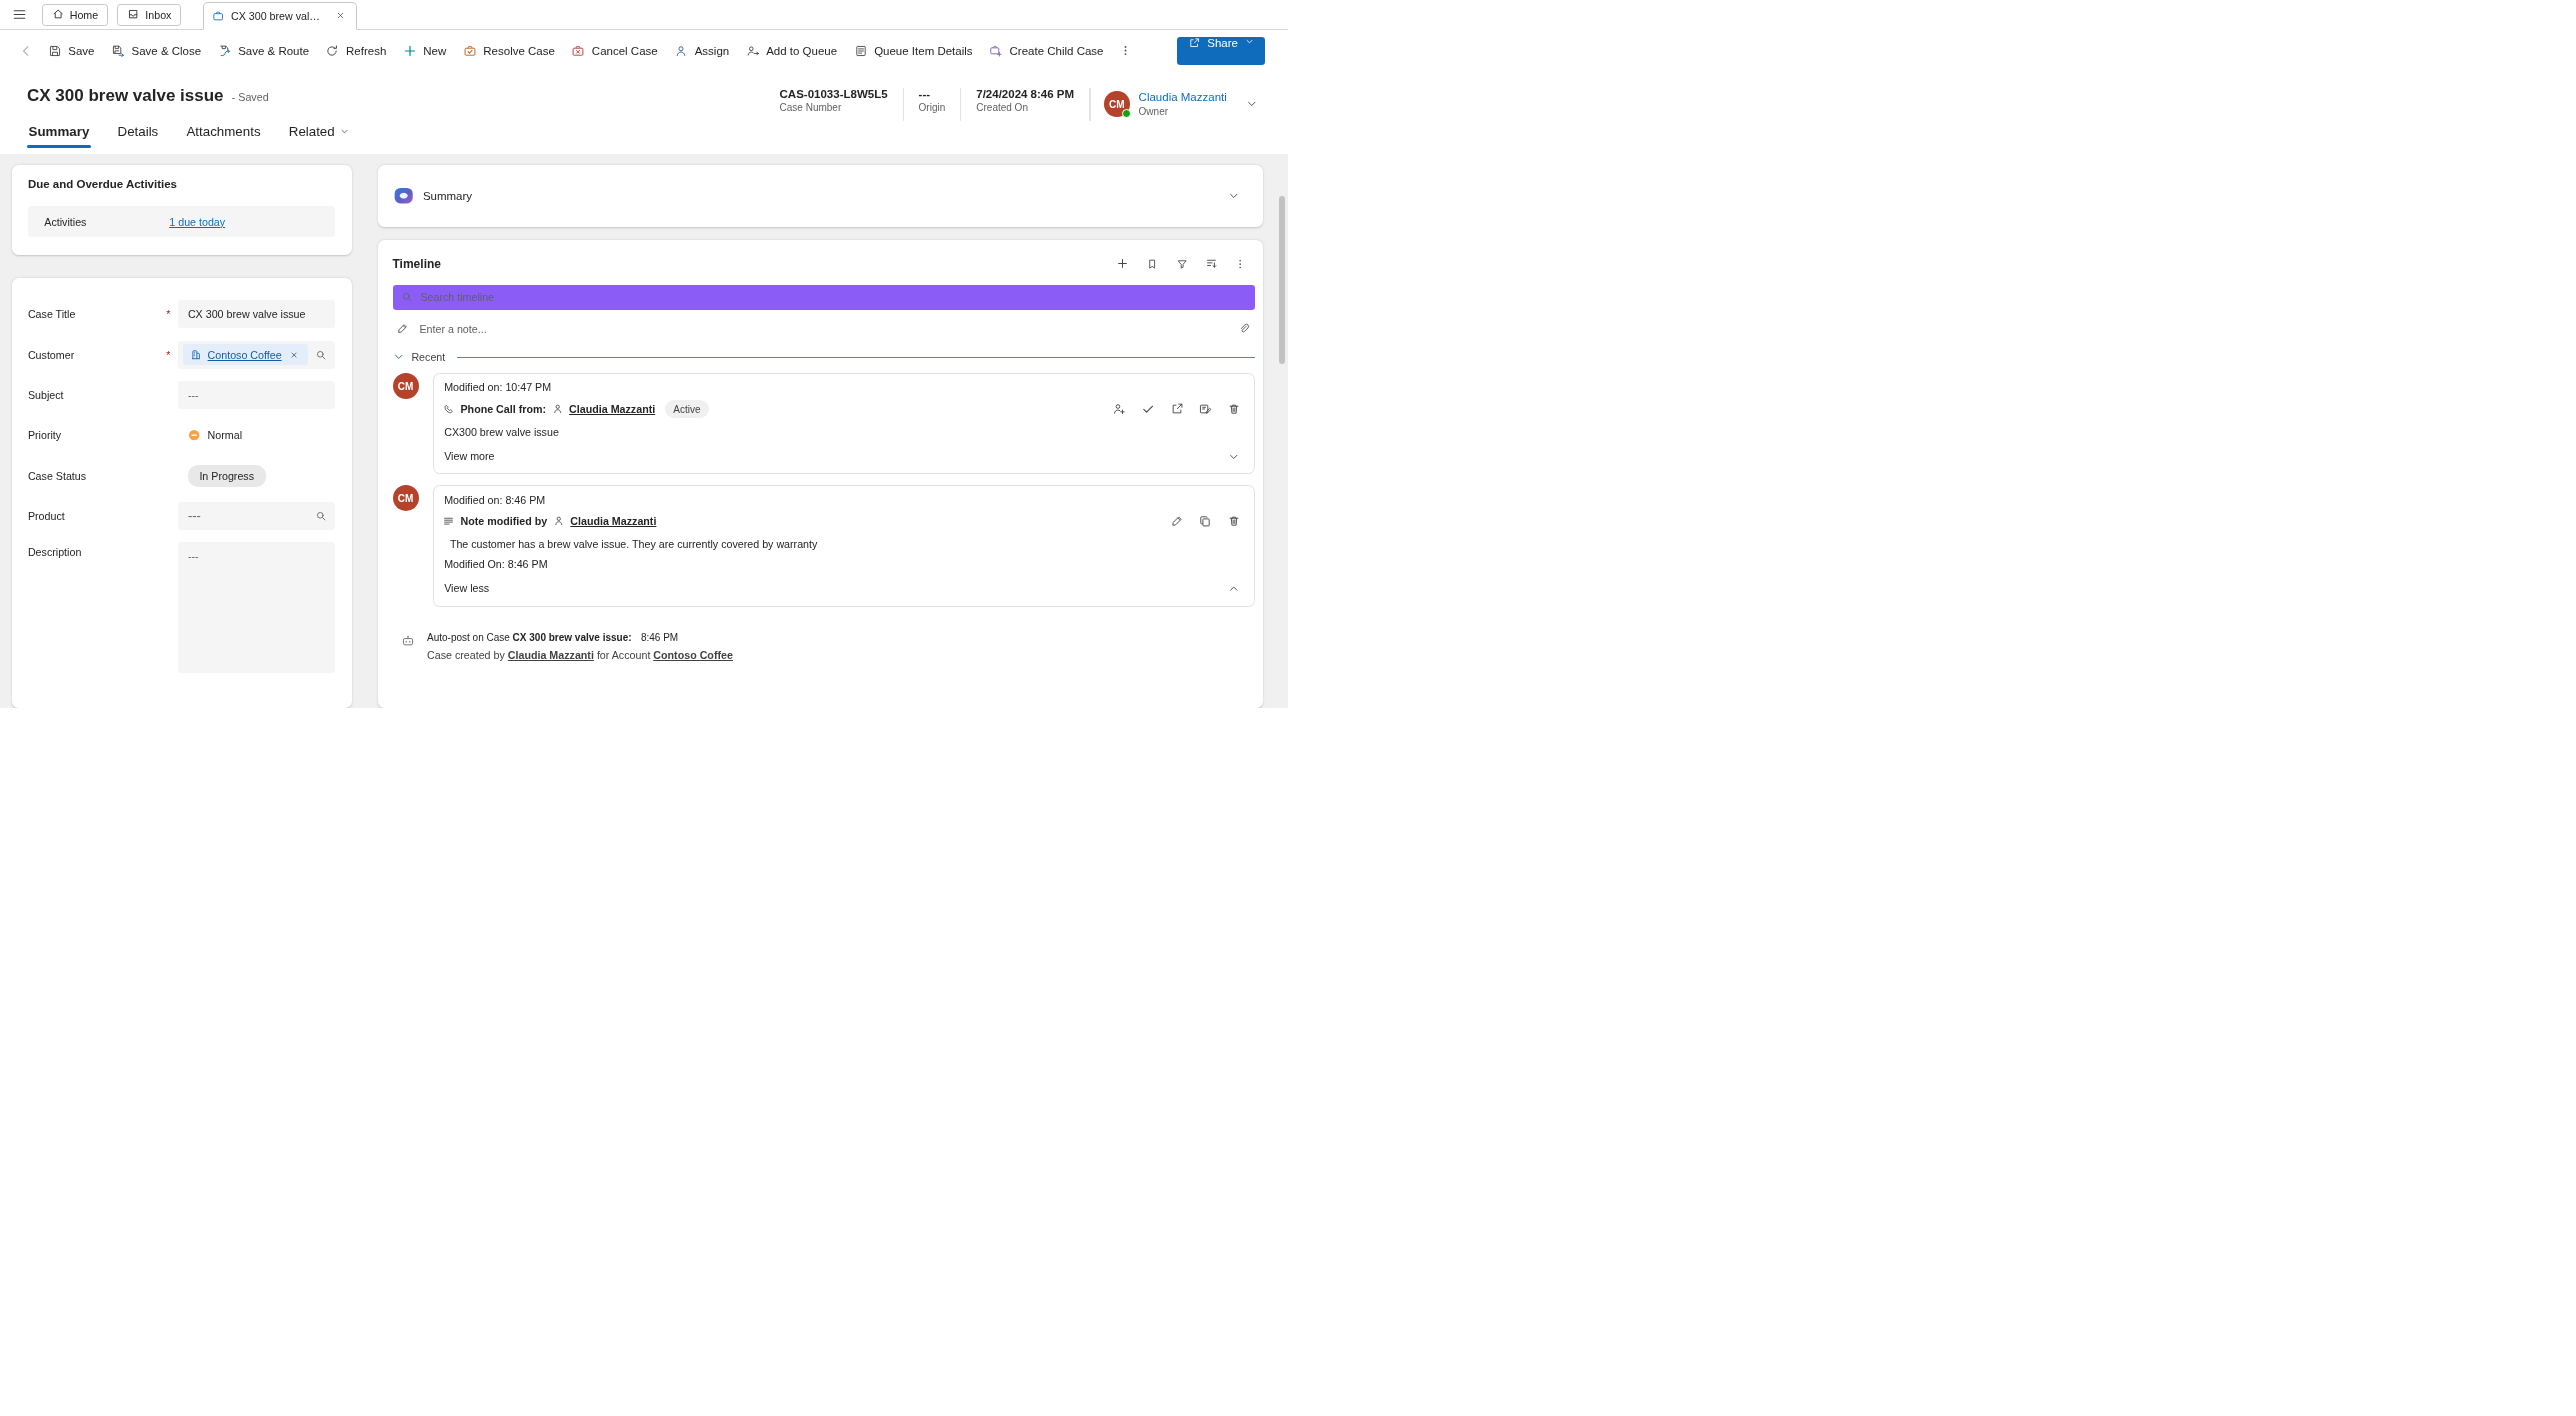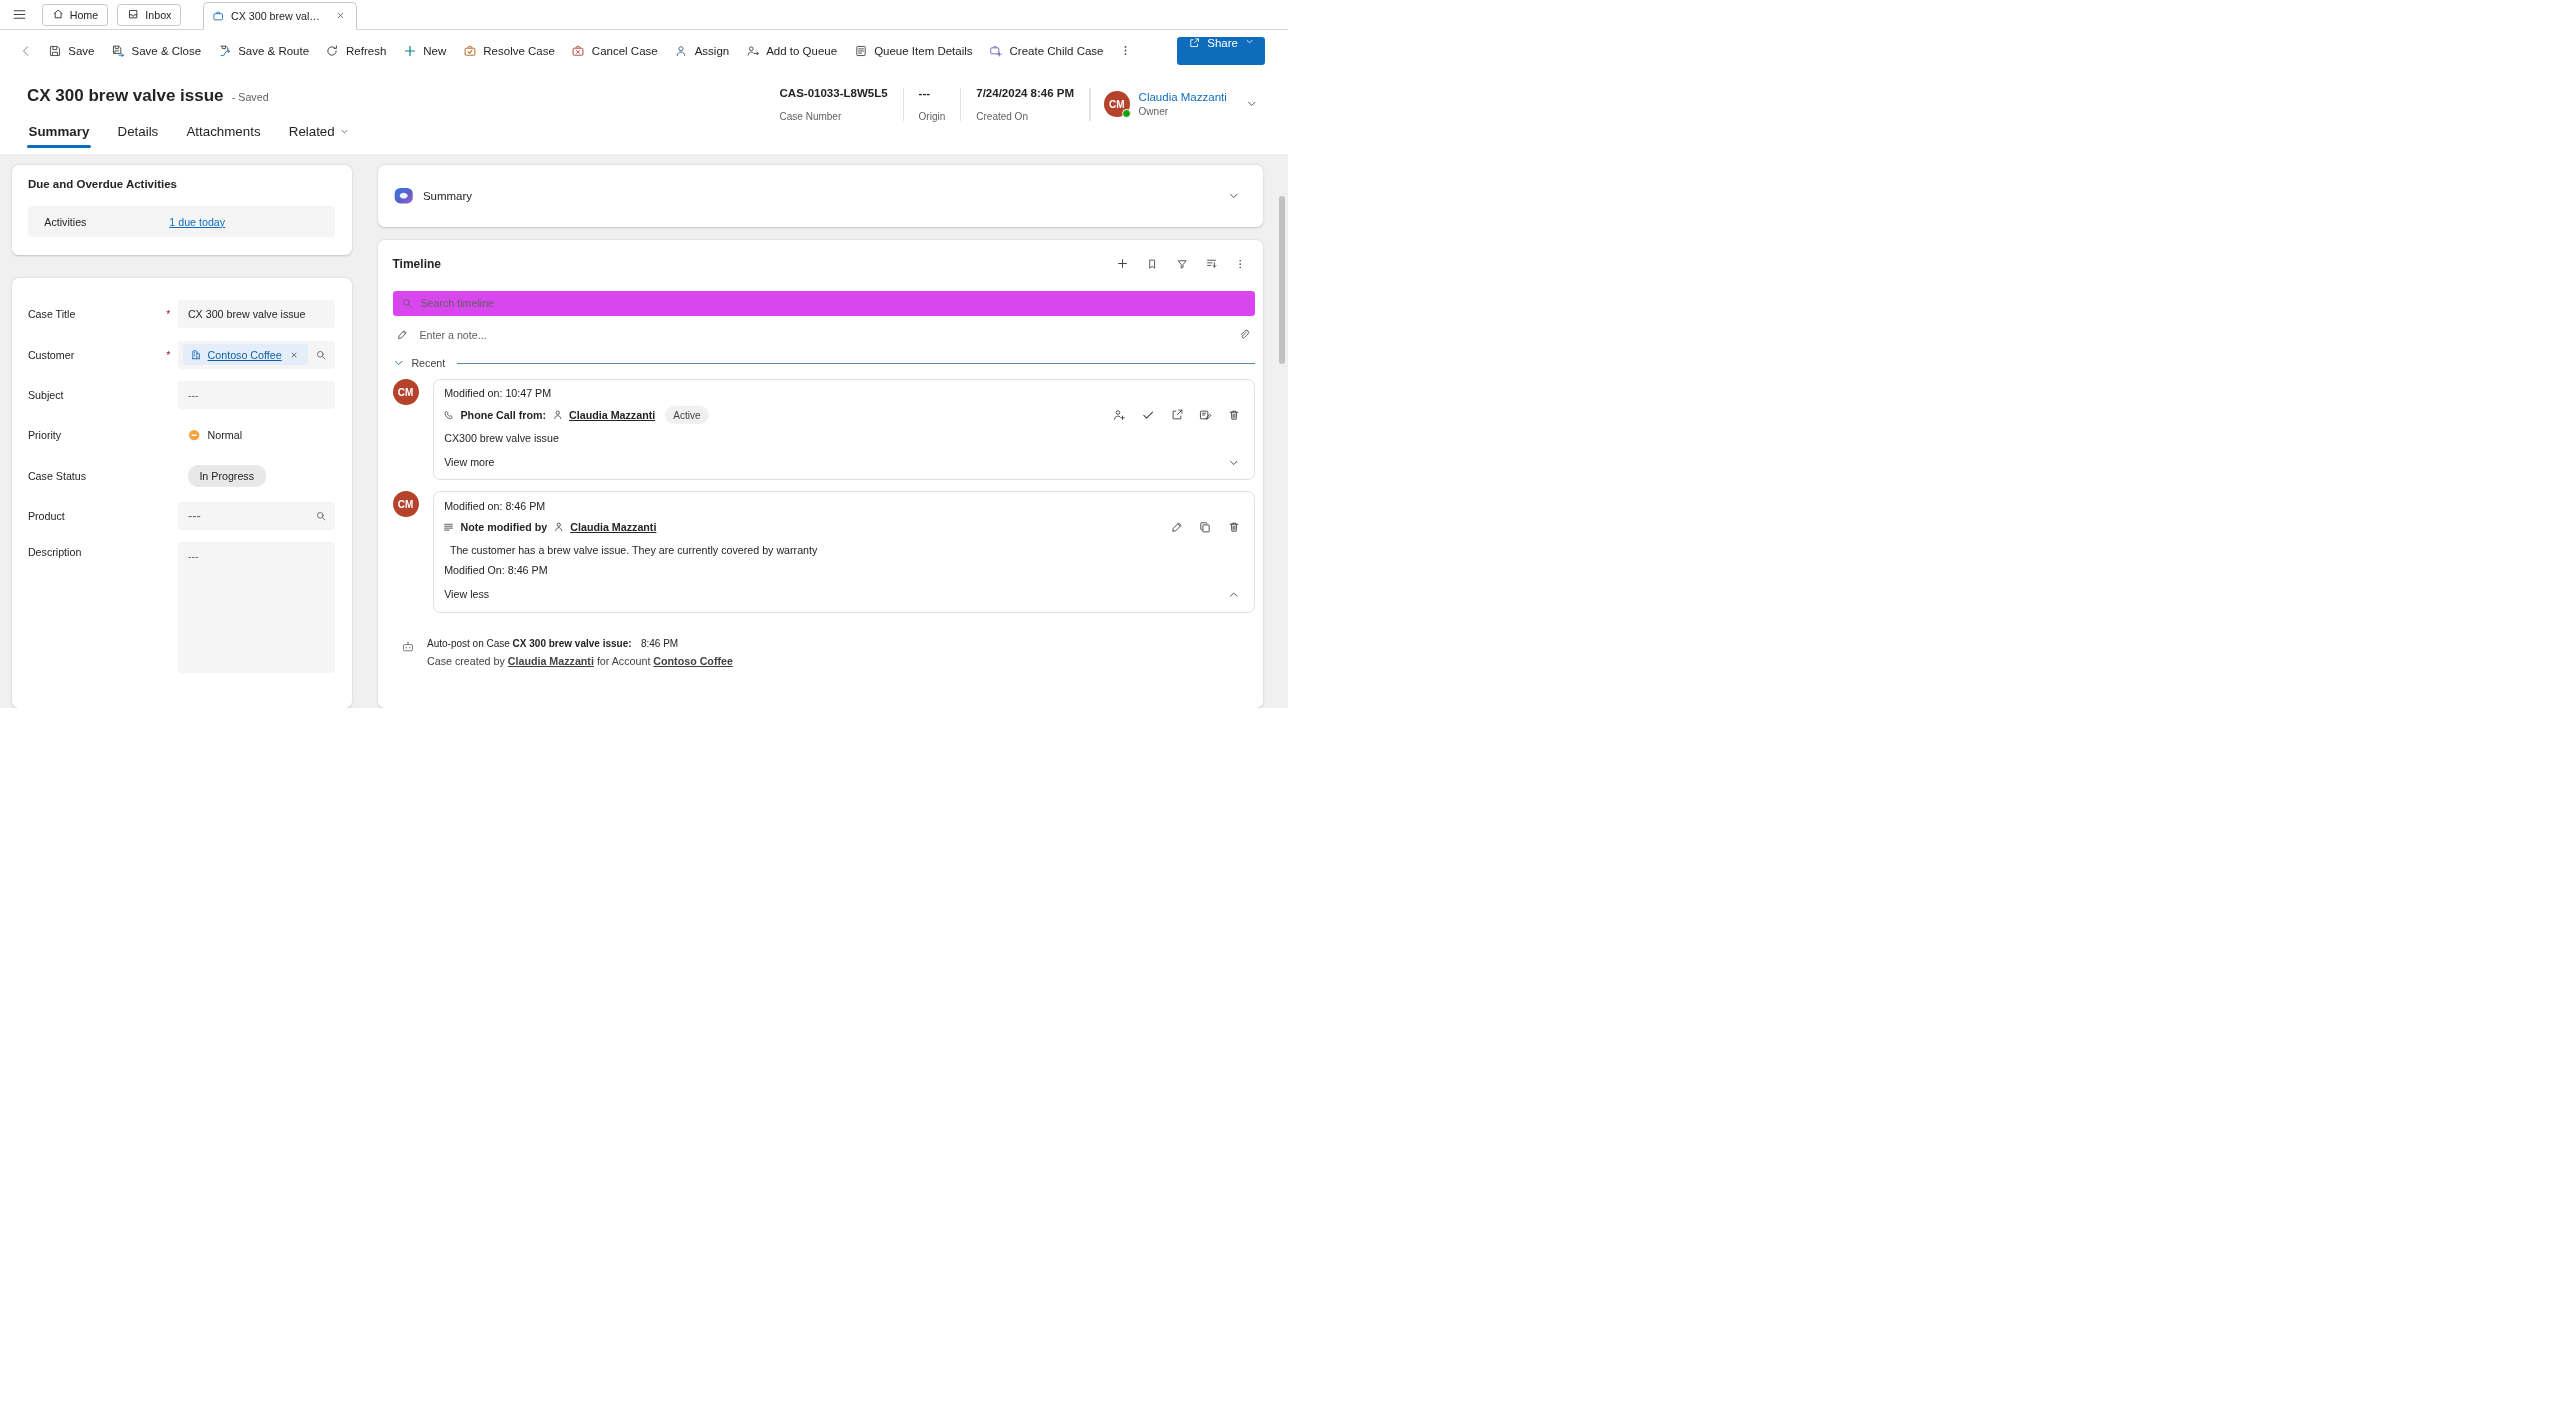--- a/index.html
+++ b/index.html
@@ -38,21 +38,21 @@
 
   
   .recheader { flex: none; background: #fff; padding: 15px 33px 5px 27px; position: relative; }
   .titlerow { display: flex; align-items: baseline; gap: 8.2px; }
   .rectitle { font-size: 17px; font-weight: 700; color: #242424; }
   .savestate { font-size: 10.7px; color: #616161; }
   .subtitlerow { display: flex; align-items: center; gap: 5.8px; margin-top: 5.8px; font-size: 10.7px; color: #616161; }
   .formselector { display: flex; align-items: center; gap: 4.1px; color: #616161; font-size: 10.7px; }
 
   .meta { position: absolute; top: 11.5px; right: 25px; display: flex; align-items: center; height: 43px; }
-  .metablock { padding: 0 15px; height: 33px; display: flex; flex-direction: column; justify-content: center; gap: 12px; border-right: 0.8px solid #e4e4e4; }
+  .metablock { padding: 0 15px; height: 33px; display: flex; flex-direction: column; gap: 2px; border-right: 0.8px solid #e4e4e4; }
   .metablock:last-of-type { border-right: none; }
   .metaval { font-size: 11.5px; font-weight: 600; color: #242424; white-space: nowrap; }
   .metalabel { font-size: 10px; color: #616161; }
   .ownerblock { display: flex; align-items: center; gap: 9px; padding: 0 8.2px 0 13px; border-left: 0.8px solid #e4e4e4; height: 33px; }
   .avatar { width: 25.5px; height: 25.5px; border-radius: 50%; background: #b5432c; color: #fff; font-size: 10px; font-weight: 700;
             display: flex; align-items: center; justify-content: center; position: relative; flex: none; }
   .presence { position: absolute; right: -1.6px; bottom: -1.6px; width: 9px; height: 9px; border-radius: 50%;
               background: #13a10e; border: 1.6px solid #fff; }
   .ownername { font-size: 11.5px; color: #0f6cbd; white-space: nowrap; }
   .ownerrole { font-size: 10px; color: #616161; margin-top: 2.5px; }
@@ -99,21 +99,21 @@
   .summarycard { height: 62px; flex: none; display: flex; align-items: center; padding: 0 18px 0 15px; gap: 9px; }
   .summarytitle { font-size: 11.5px; color: #242424; }
   .chevbtn { width: 23px; height: 23px; display: flex; align-items: center; justify-content: center; color: #424242; }
   .mla { margin-left: auto; }
 
   .timelinecard { flex: 1; min-height: 0; display: flex; flex-direction: column; padding: 13px 8.2px 0 15px; overflow: hidden; }
   .tlheader { display: flex; align-items: center; padding-right: 3.3px; }
   .tltitle { font-size: 12px; font-weight: 700; text-align: right; }
   .tlicons { margin-left: auto; display: flex; gap: 7.4px; color: #424242; }
   .tlicons button { width: 22px; height: 22px; display: flex; align-items: center; justify-content: center; border-radius: 3.3px; }
-  .tlsearch { margin-top: 16px; height: 25px; background: #d946ef; border-radius: 3.3px; display: flex; align-items: center; padding: 0 8.2px; gap: 7.4px; color: #616161; }
+  .tlsearch { margin-top: 10px; height: 25px; background: #8b5cf6; border-radius: 3.3px; display: flex; align-items: center; padding: 0 8.2px; gap: 7.4px; color: #616161; }
   .tlsearch input { flex: 1; border: none; background: none; outline: none; font-size: 10.7px; color: #242424; }
   input::placeholder { color: #616161; opacity: 1; }
   .noterow { height: 38px; display: flex; align-items: center; gap: 10.7px; padding: 0 5px 0 3.3px; color: #424242; }
   .noteinput { flex: 1; border: none; outline: none; background: none; font-size: 10.7px; }
   .recentrow { display: flex; align-items: center; margin: 3.3px 0 10px; }
   .recentchev { color: #0f6cbd; display: flex; align-items: center; }
   .recentlabel { font-size: 10.7px; color: #424242; margin-left: 7.4px; }
   .recentline { flex: 1; height: 0.8px; background: #5c84ad; margin-left: 11.5px; }
 
   .tlentry { display: flex; margin-bottom: 10.7px; }

